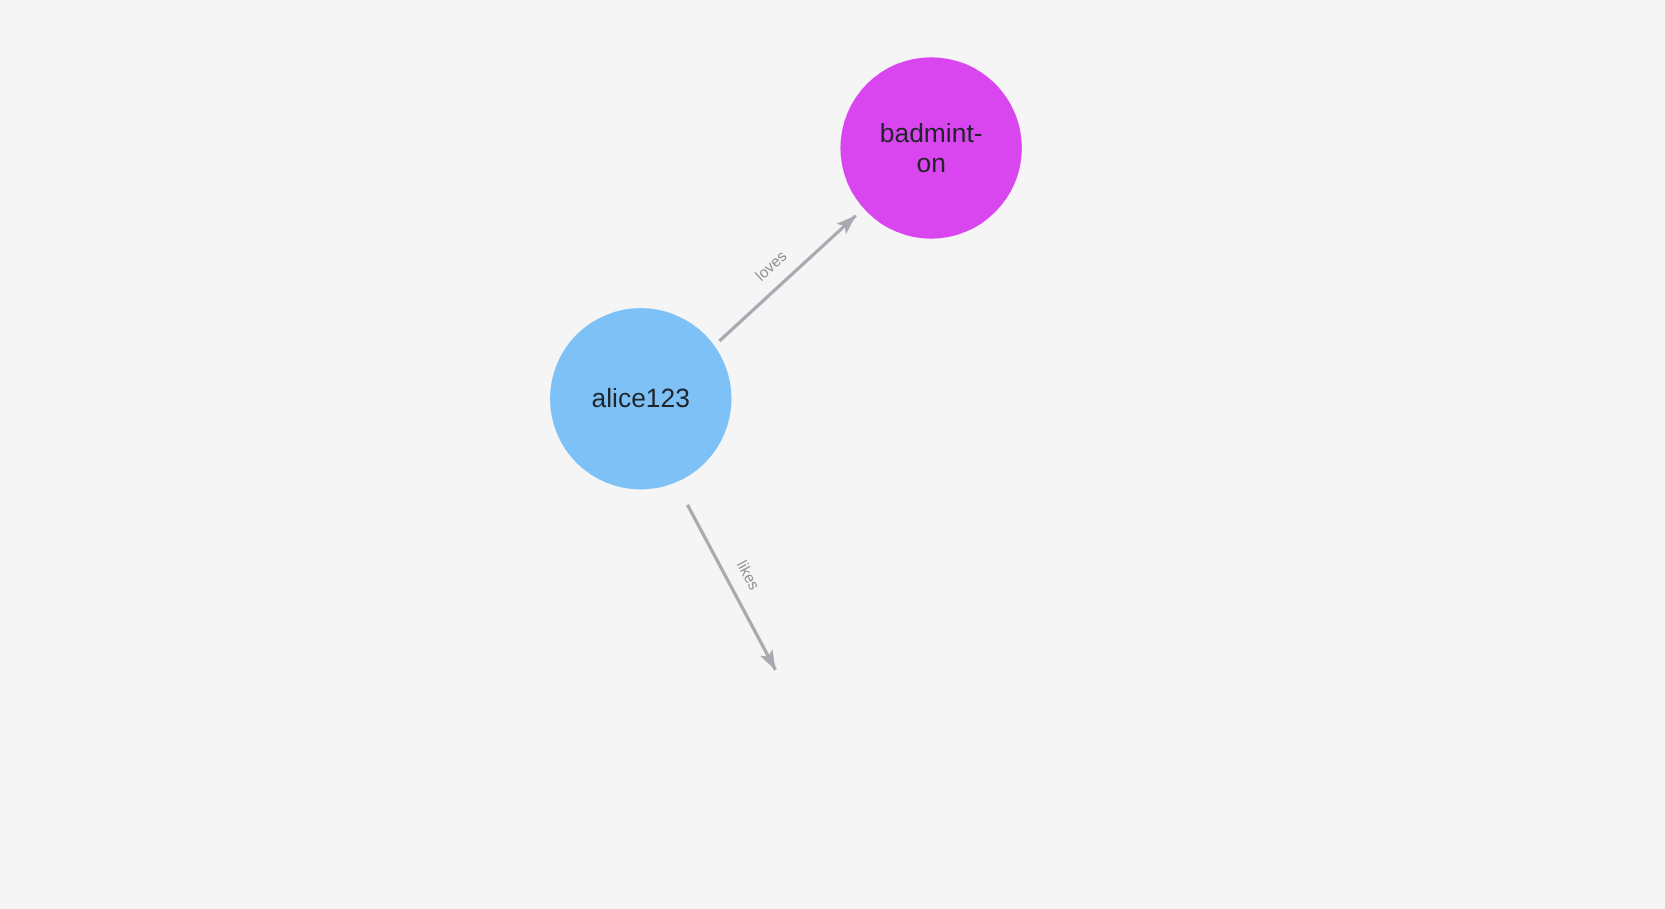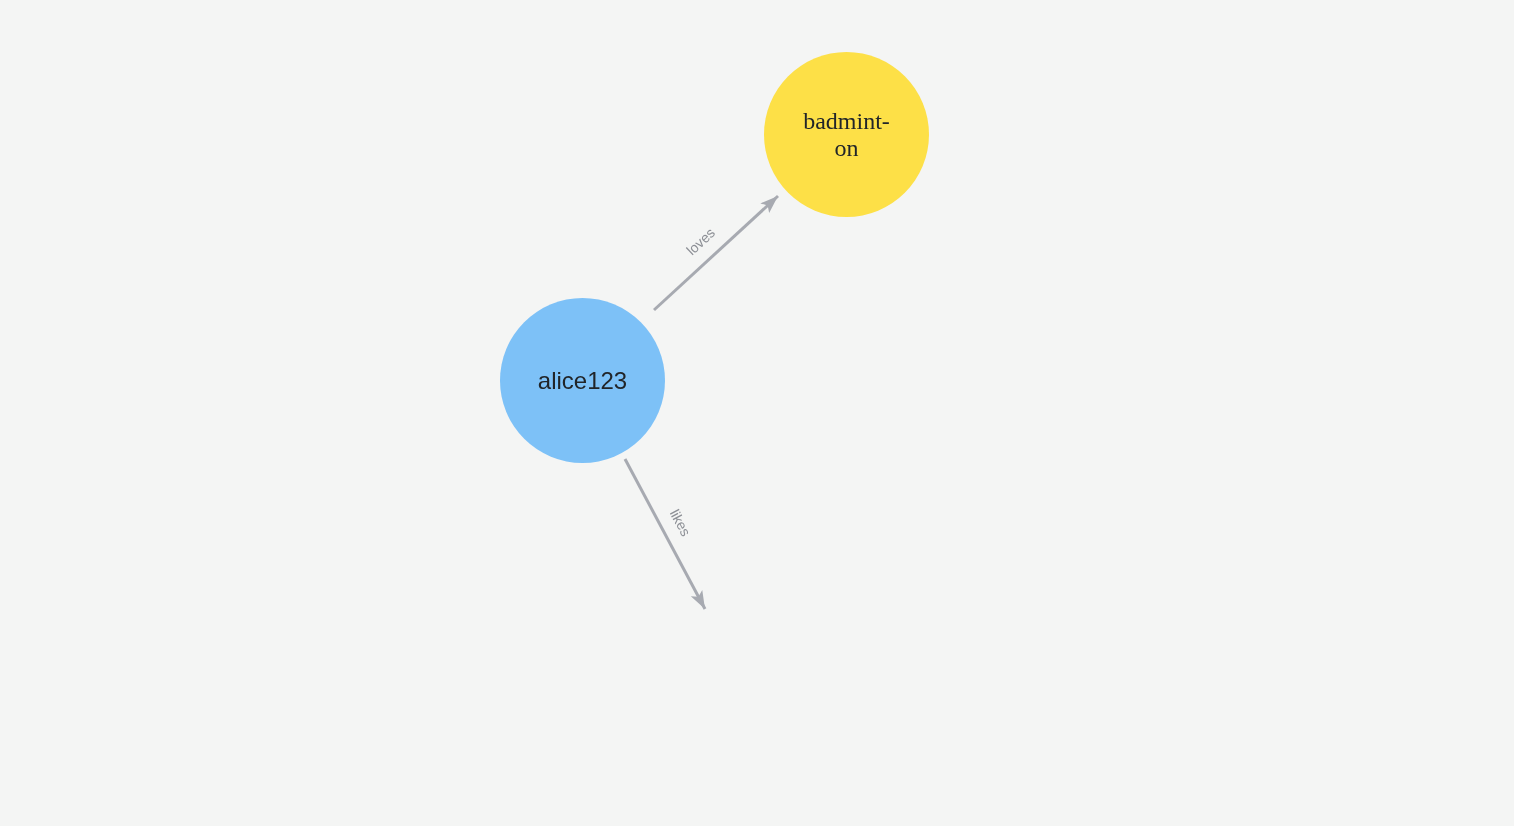--- a/index.html
+++ b/index.html
@@ -40,21 +40,21 @@
     justify-content: center;
     text-align: center;
     font-size: 24px;
     line-height: 27px;
     cursor: pointer;
     user-select: none;
   }
   .node-label .line {
     display: block;
   }
-  .node-alice    { left: 500px; top: 298px; }
+  .node-alice    { left: 500px; top: 280px; }
   .node-badminton{ left: 764px; top: 52px;  }
   .node-hiking   { left: 665px; top: 608px; }
 </style>
 </head>
 <body>
 
 <div class="canvas" style="background-color: rgb(244, 245, 244);">
 
   <svg class="edge-layer" width="1514" height="826" viewBox="0 0 1514 826" xmlns="http://www.w3.org/2000/svg">
     <defs>
@@ -73,21 +73,21 @@
       <text class="edge-label" transform="translate(676,525) rotate(61.9)" style="fill: rgb(141, 144, 150);">likes</text>
     </g>
   </svg>
 
   <div class="node node-alice" style="background-color: rgb(125, 193, 247); color: rgb(33, 37, 41);">
     <span class="node-label">
       <span class="line">alice123</span>
     </span>
   </div>
 
-  <div class="node node-badminton" style="background-color: #fde047; color: rgb(33, 37, 41); font-family: Liberation Serif, serif;">
+  <div class="node node-badminton" style="background-color: #d946ef; color: rgb(33, 37, 41);">
     <span class="node-label">
       <span class="line">badmint-</span>
       <span class="line">on</span>
     </span>
   </div>
 
 
 </div>
 
 </body></html>

